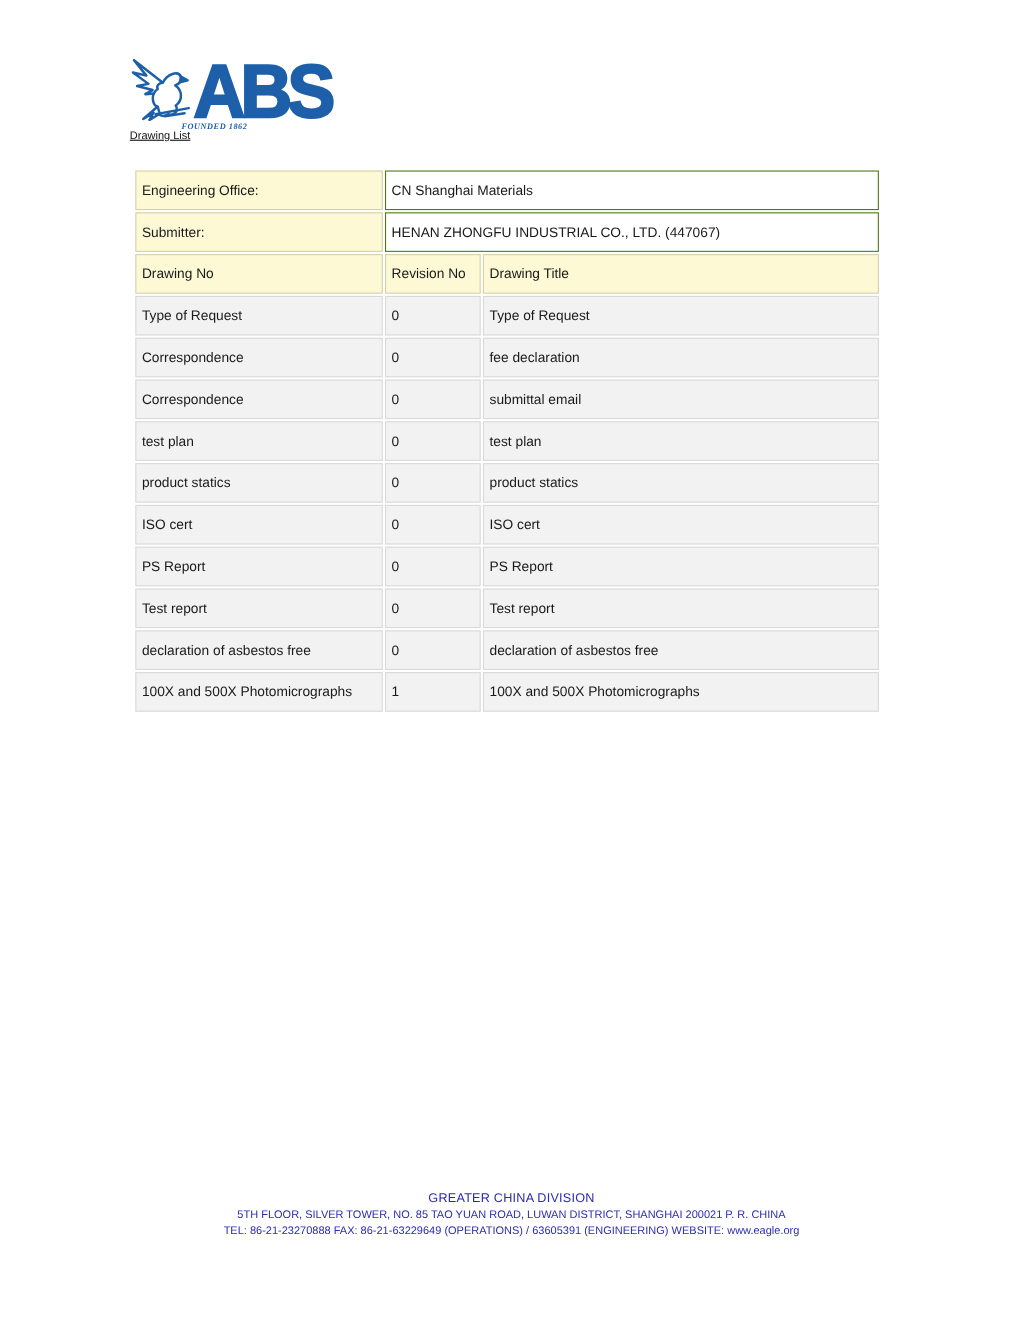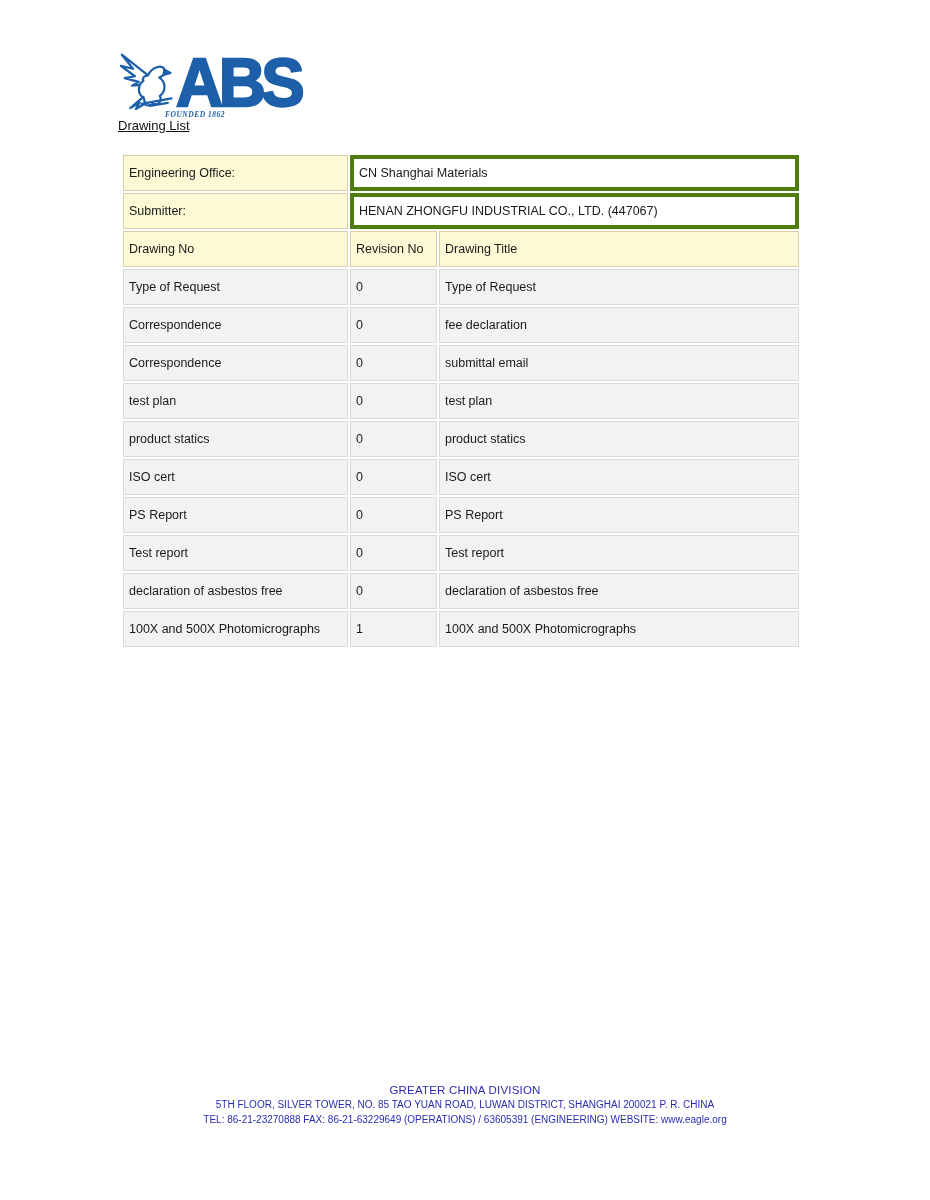--- a/index.html
+++ b/index.html
@@ -31,21 +31,21 @@
     font-size: 74px; line-height: 64px;
     letter-spacing: -5px;
     color: #1d5fa8;
     -webkit-text-stroke: 2.5px #1d5fa8;
     transform: scale(0.88, 0.92);
     transform-origin: left top;
     white-space: nowrap;
   }
   .doc-title {
     position: absolute; left: 118px; top: 118px;
-    font-size: 13px; color: #111;
+    font-size: 10px; color: #111;
     text-decoration: underline;
   }
 
   
   .drawing-table {
     position: absolute; left: 121px; top: 153px;
     border-collapse: separate;
     border-spacing: 2px;
     font-size: 12.5px;
   }
@@ -58,21 +58,21 @@
     white-space: nowrap;
     overflow: hidden;
   }
   .cell-label {
     background: #fdf9d5;
     border: 1px solid #d4d0ae;
     font-weight: bold;
   }
   .cell-value {
     background: #ffffff;
-    border: 4px solid #4d7c0f;
+    border: 1px solid #4d7c0f;
   }
   .drawing-table tbody td {
     background: #f2f2f2;
     border: 1px solid #d9d9d9;
   }
 
   
   .footer {
     position: absolute; left: 0; top: 1083px; width: 930px;
     text-align: center;

